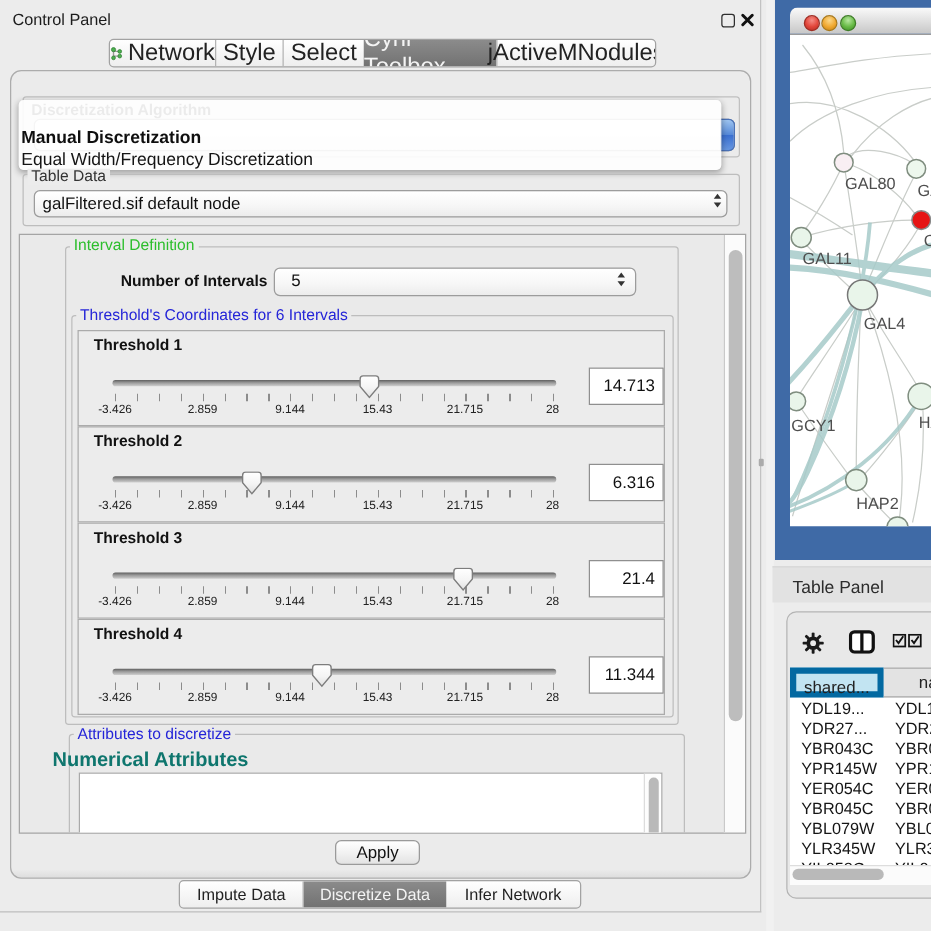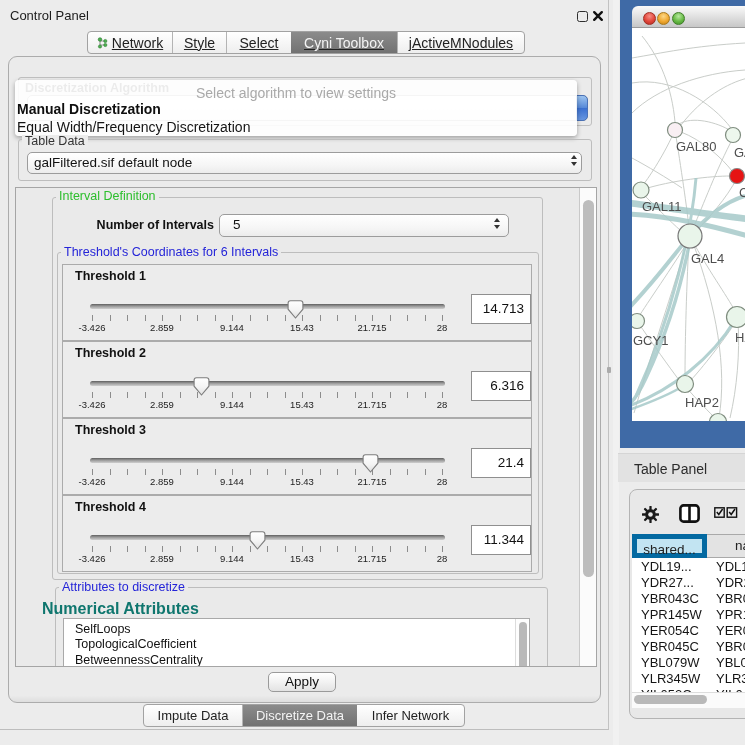--- a/index.html
+++ b/index.html
@@ -23,21 +23,21 @@
 <body>
 
 <div class="abs" id="cpwin" style="left:0;top:0;width:608px;height:729px;background:#ececec;border-right:1px solid #c2c2c2;border-bottom:1px solid #bdbdbd;">
   <div class="abs" style="left:10px;top:8px;font-size:13px;color:#1c1c1c;">Control Panel</div>
 
   <div class="abs" style="left:577px;top:11px;width:9px;height:9px;border:1.6px solid #2e2e2e;border-radius:2.5px;"></div>
   <svg class="abs" style="left:592px;top:10px;" width="12" height="12" viewBox="0 0 12 12">
       <path d="M2.2 2.2 L9.8 9.8 M9.8 2.2 L2.2 9.8" stroke="#111" stroke-width="2.4" stroke-linecap="round"></path>
     </svg>
 
-  <div class="abs" id="toptabs" style="left:87px;top:31px;height:21px;display:flex;border:1px solid #a2a2a2;border-radius:4px;overflow:hidden;font-size:14px;color:#222;background:linear-gradient(#ffffff,#eeeeee);text-decoration:underline;">
+  <div class="abs" id="toptabs" style="left:87px;top:31px;height:21px;display:flex;border:1px solid #a2a2a2;border-radius:4px;overflow:hidden;font-size:19px;color:#222;background:linear-gradient(#ffffff,#eeeeee);">
     <div style="width:84px;display:flex;align-items:center;justify-content:center;border-right:1px solid #b4b4b4;">
       <svg width="11" height="12" viewBox="0 0 11 12" style="margin-right:4px;">
           <path d="M3 2.5 V9.5 M3 4 H8 M3 8 H8" stroke="#9a9a9a" stroke-width="1.2" fill="none"></path>
           <circle cx="3" cy="2.5" r="1.8" fill="#4caf50" stroke="#2c7a2f" stroke-width=".6"></circle>
           <circle cx="8.3" cy="4" r="1.6" fill="#4caf50" stroke="#2c7a2f" stroke-width=".6"></circle>
           <circle cx="8.3" cy="8" r="1.6" fill="#4caf50" stroke="#2c7a2f" stroke-width=".6"></circle>
           <circle cx="3" cy="9.5" r="1.6" fill="#4caf50" stroke="#2c7a2f" stroke-width=".6"></circle>
         </svg>
       Network</div>
     <div style="width:53px;display:flex;align-items:center;justify-content:center;border-right:1px solid #b4b4b4;">Style</div>
@@ -48,21 +48,20 @@
 
   <div class="abs" style="left:8px;top:56px;width:593px;height:647px;background:#ebebeb;border:1px solid #acacac;border-radius:9px;box-sizing:border-box;background:linear-gradient(#ebebeb 99%,#dedede);"></div>
 
   <div class="abs grp" style="left:18px;top:77px;width:574px;height:49px;border-color:#c0c0c0;"></div>
   <div class="abs" style="left:25px;top:81px;font-size:12.5px;font-weight:bold;color:#3a3a3a;">Discretization Algorithm</div>
 
   <div class="abs combo" style="left:27px;top:95px;width:561px;height:26px;"></div>
   <div class="abs" style="left:576px;top:95px;width:12px;height:26px;border-radius:0 5px 5px 0;background:linear-gradient(#9dc4f0,#5588d8 50%,#3a6fd0 50%,#6796e0);border:1px solid #4a72b8;box-sizing:border-box;"></div>
 
   <div class="abs" id="popup" style="left:15px;top:80px;width:562px;height:56px;background:rgba(255,255,255,0.9);border-radius:4px;box-shadow:0 2px 5px rgba(0,0,0,0.32);">
-    <div style="position:absolute;left:0;top:5px;width:100%;text-align:center;font-size:14px;color:#a9a9a9;">Select algorithm to view settings</div>
     <div style="position:absolute;left:2px;top:21px;font-size:14px;font-weight:bold;color:#0f0f0f;">Manual Discretization</div>
     <div style="position:absolute;left:2px;top:38.5px;font-size:14px;color:#141414;">Equal Width/Frequency Discretization</div>
   </div>
 
   <div class="abs grp" style="left:18px;top:139px;width:574px;height:42px;"></div>
   <div class="abs grplbl" style="left:22px;top:135px;color:#333;background:#ececec;">Table Data</div>
   <div class="abs combo" style="left:27px;top:152px;width:555px;height:22px;"></div>
   <div class="abs" style="left:34px;top:155px;font-size:13.5px;color:#111;">galFiltered.sif default node</div>
   <div class="cararrows" style="left:571px;top:155px;">
       <div class="up"></div>
@@ -173,21 +172,20 @@
           </defs>
           <path d="M3.5,0.7 L13.5,0.7 Q15.9,0.7 15.9,3.1 L15.9,9.2 L8.5,18 L1.1,9.2 L1.1,3.1 Q1.1,0.7 3.5,0.7 Z" fill="url(#g4)" stroke="#7d7d7d" stroke-width="1.1"></path>
         </svg>
       <div class="vbox">11.344</div>
     </div>
 
     <div class="abs grp" style="left:39px;top:399px;width:493px;height:110px;"></div>
     <div class="abs grplbl" style="left:43px;top:393px;color:#2424d8;background:#eaeaea;">Attributes to discretize</div>
     <div class="abs" style="left:26px;top:412px;font-size:16px;font-weight:bold;color:#0f766e;">Numerical Attributes</div>
     <div class="abs" style="left:47px;top:430px;width:467px;height:60px;background:#ffffff;border:1px solid #a9a9a9;box-sizing:border-box;">
-      <div style="position:absolute;left:11px;top:2.5px;font-size:12.5px;line-height:15.5px;color:#111;">SelfLoops<br>TopologicalCoefficient<br>BetweennessCentrality</div>
       <div style="position:absolute;right:1px;top:0;width:12px;height:58px;background:#fdfdfd;border-left:1px solid #dcdcdc;"></div>
       <div style="position:absolute;right:2.5px;top:3px;width:8px;height:52px;background:#b9b9b9;border-radius:4px;"></div>
     </div>
 
     <div class="abs" style="left:563px;top:0;width:17px;height:478px;background:#fbfbfb;border-left:1px solid #c9c9c9;box-sizing:border-box;"></div>
     <div class="abs" style="left:566.5px;top:12px;width:11px;height:377px;background:#bdbdbd;border-radius:5.5px;"></div>
   </div>
 
   <div class="abs" style="left:268px;top:672px;width:68px;height:20px;background:linear-gradient(#ffffff,#f2f2f2 50%,#e3e3e3);border:1px solid #9a9a9a;border-radius:5px;box-sizing:border-box;text-align:center;font-size:13.5px;line-height:18px;color:#111;">Apply</div>
 

